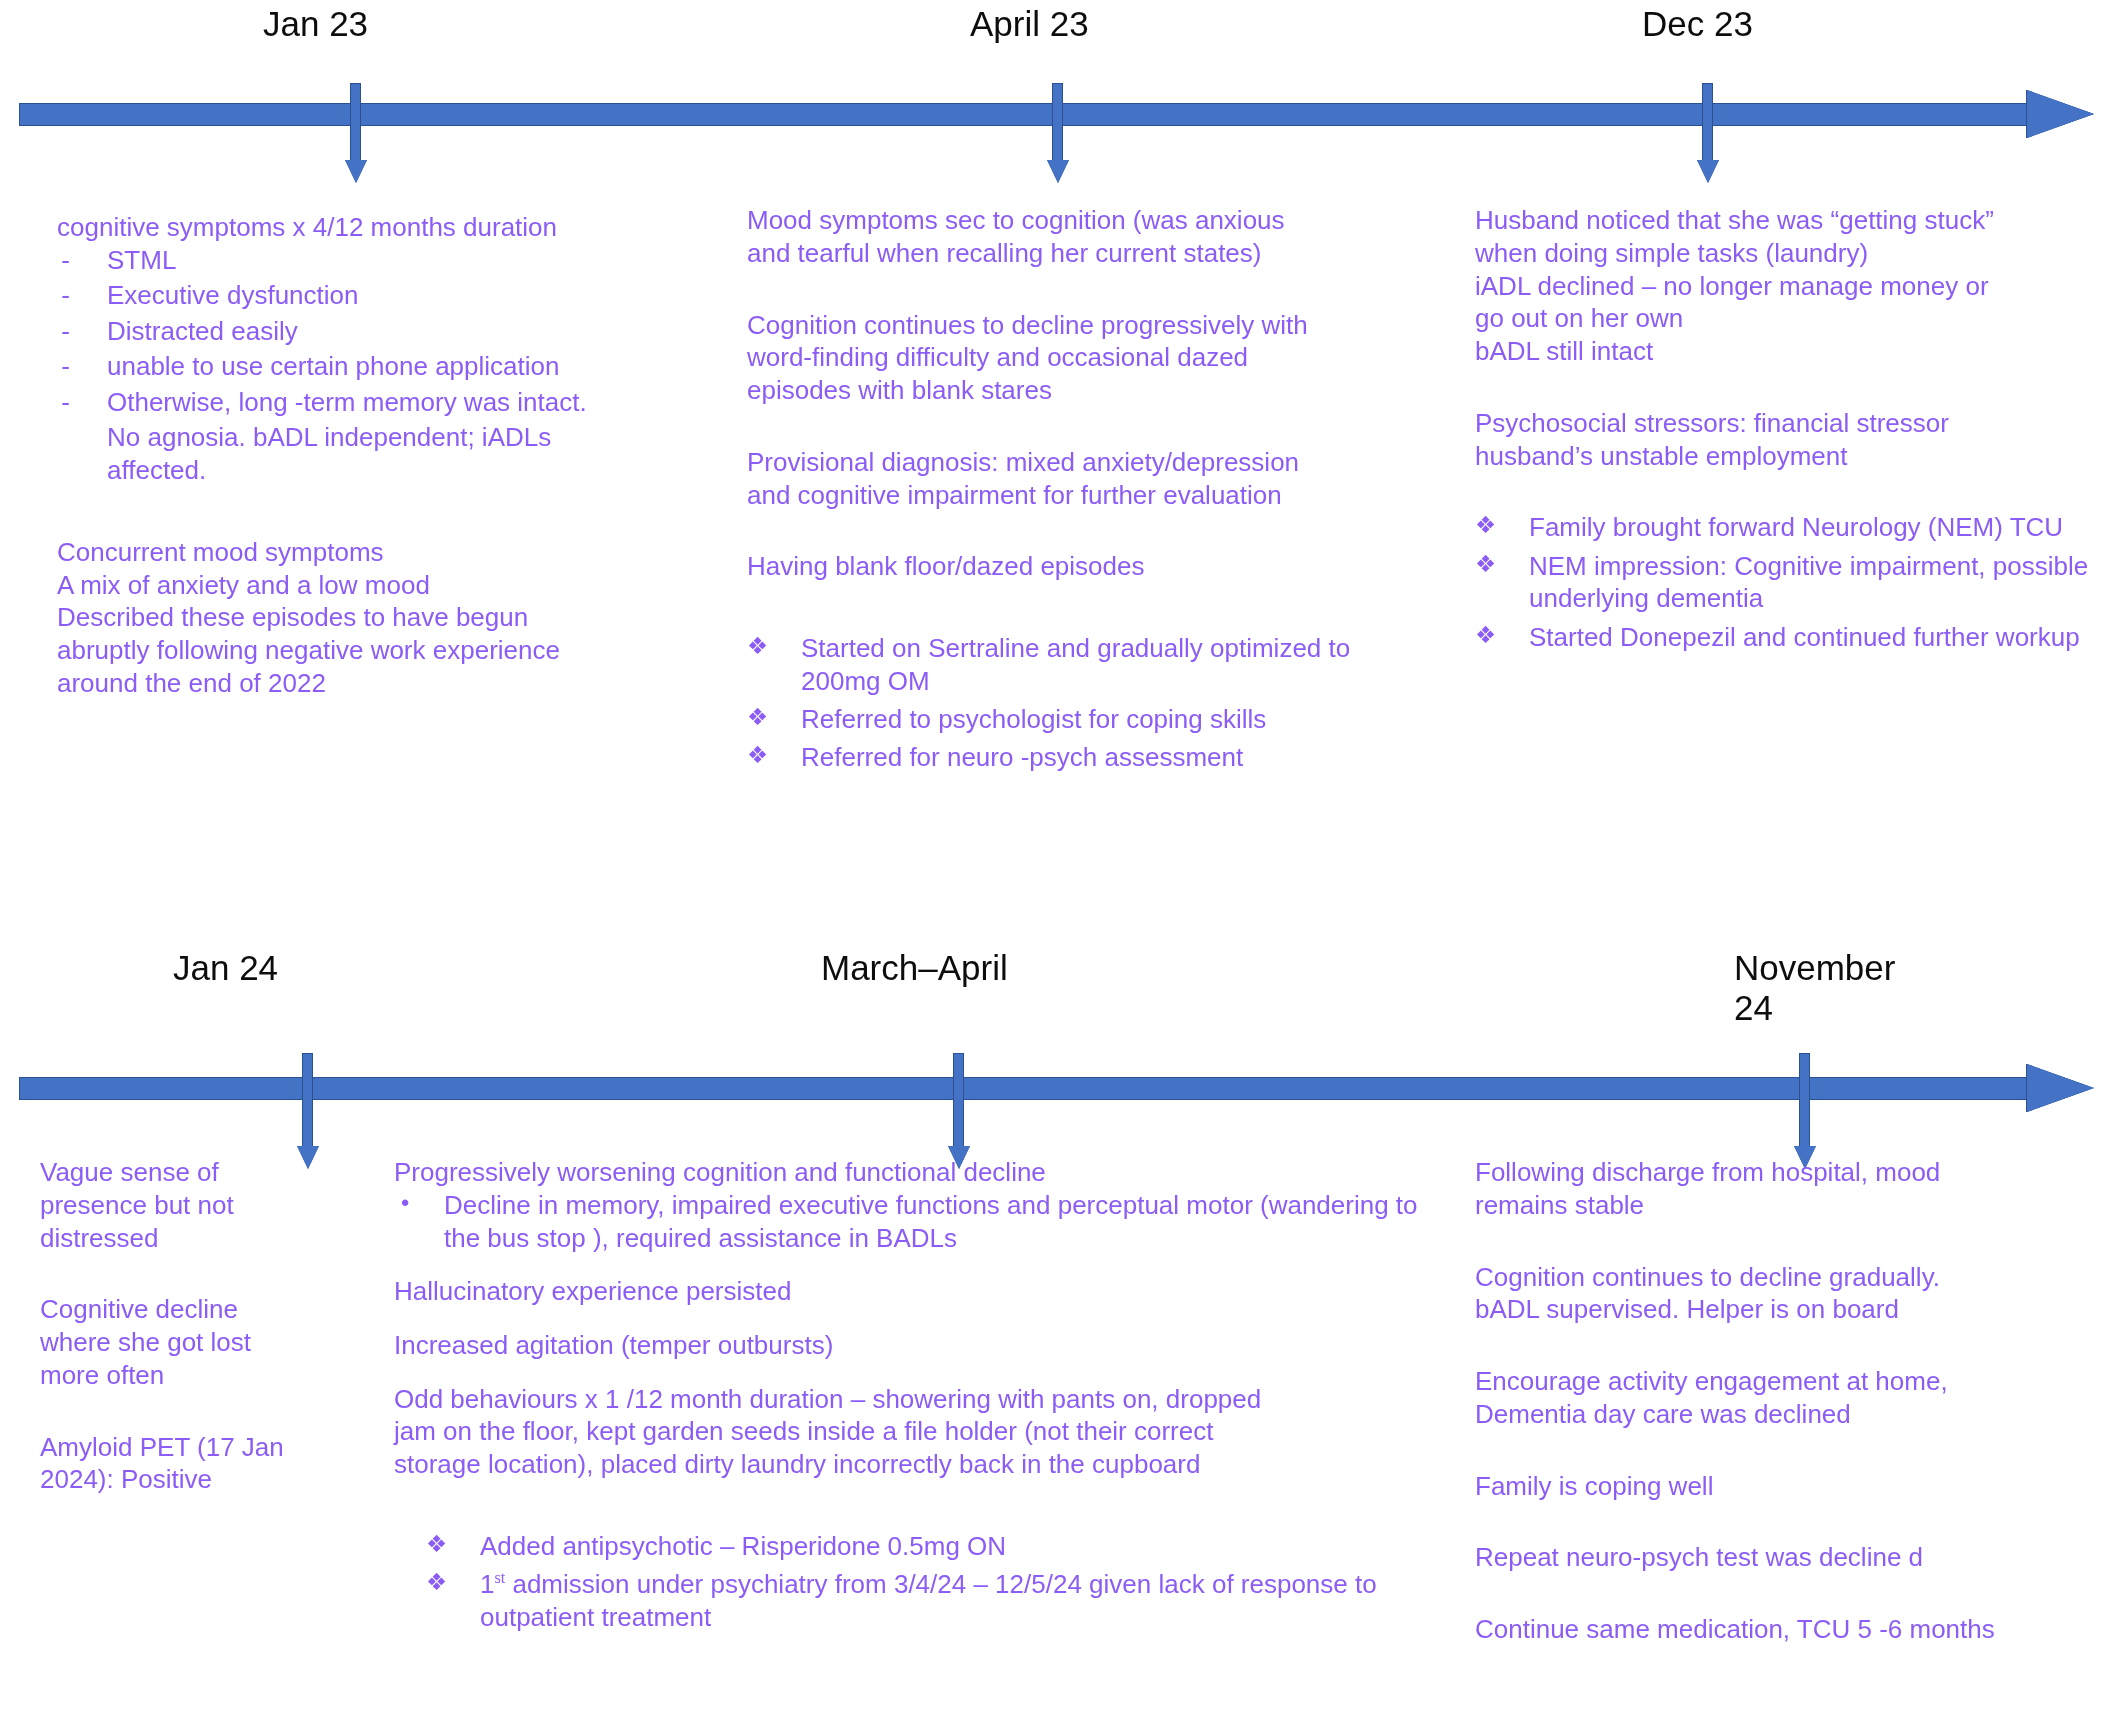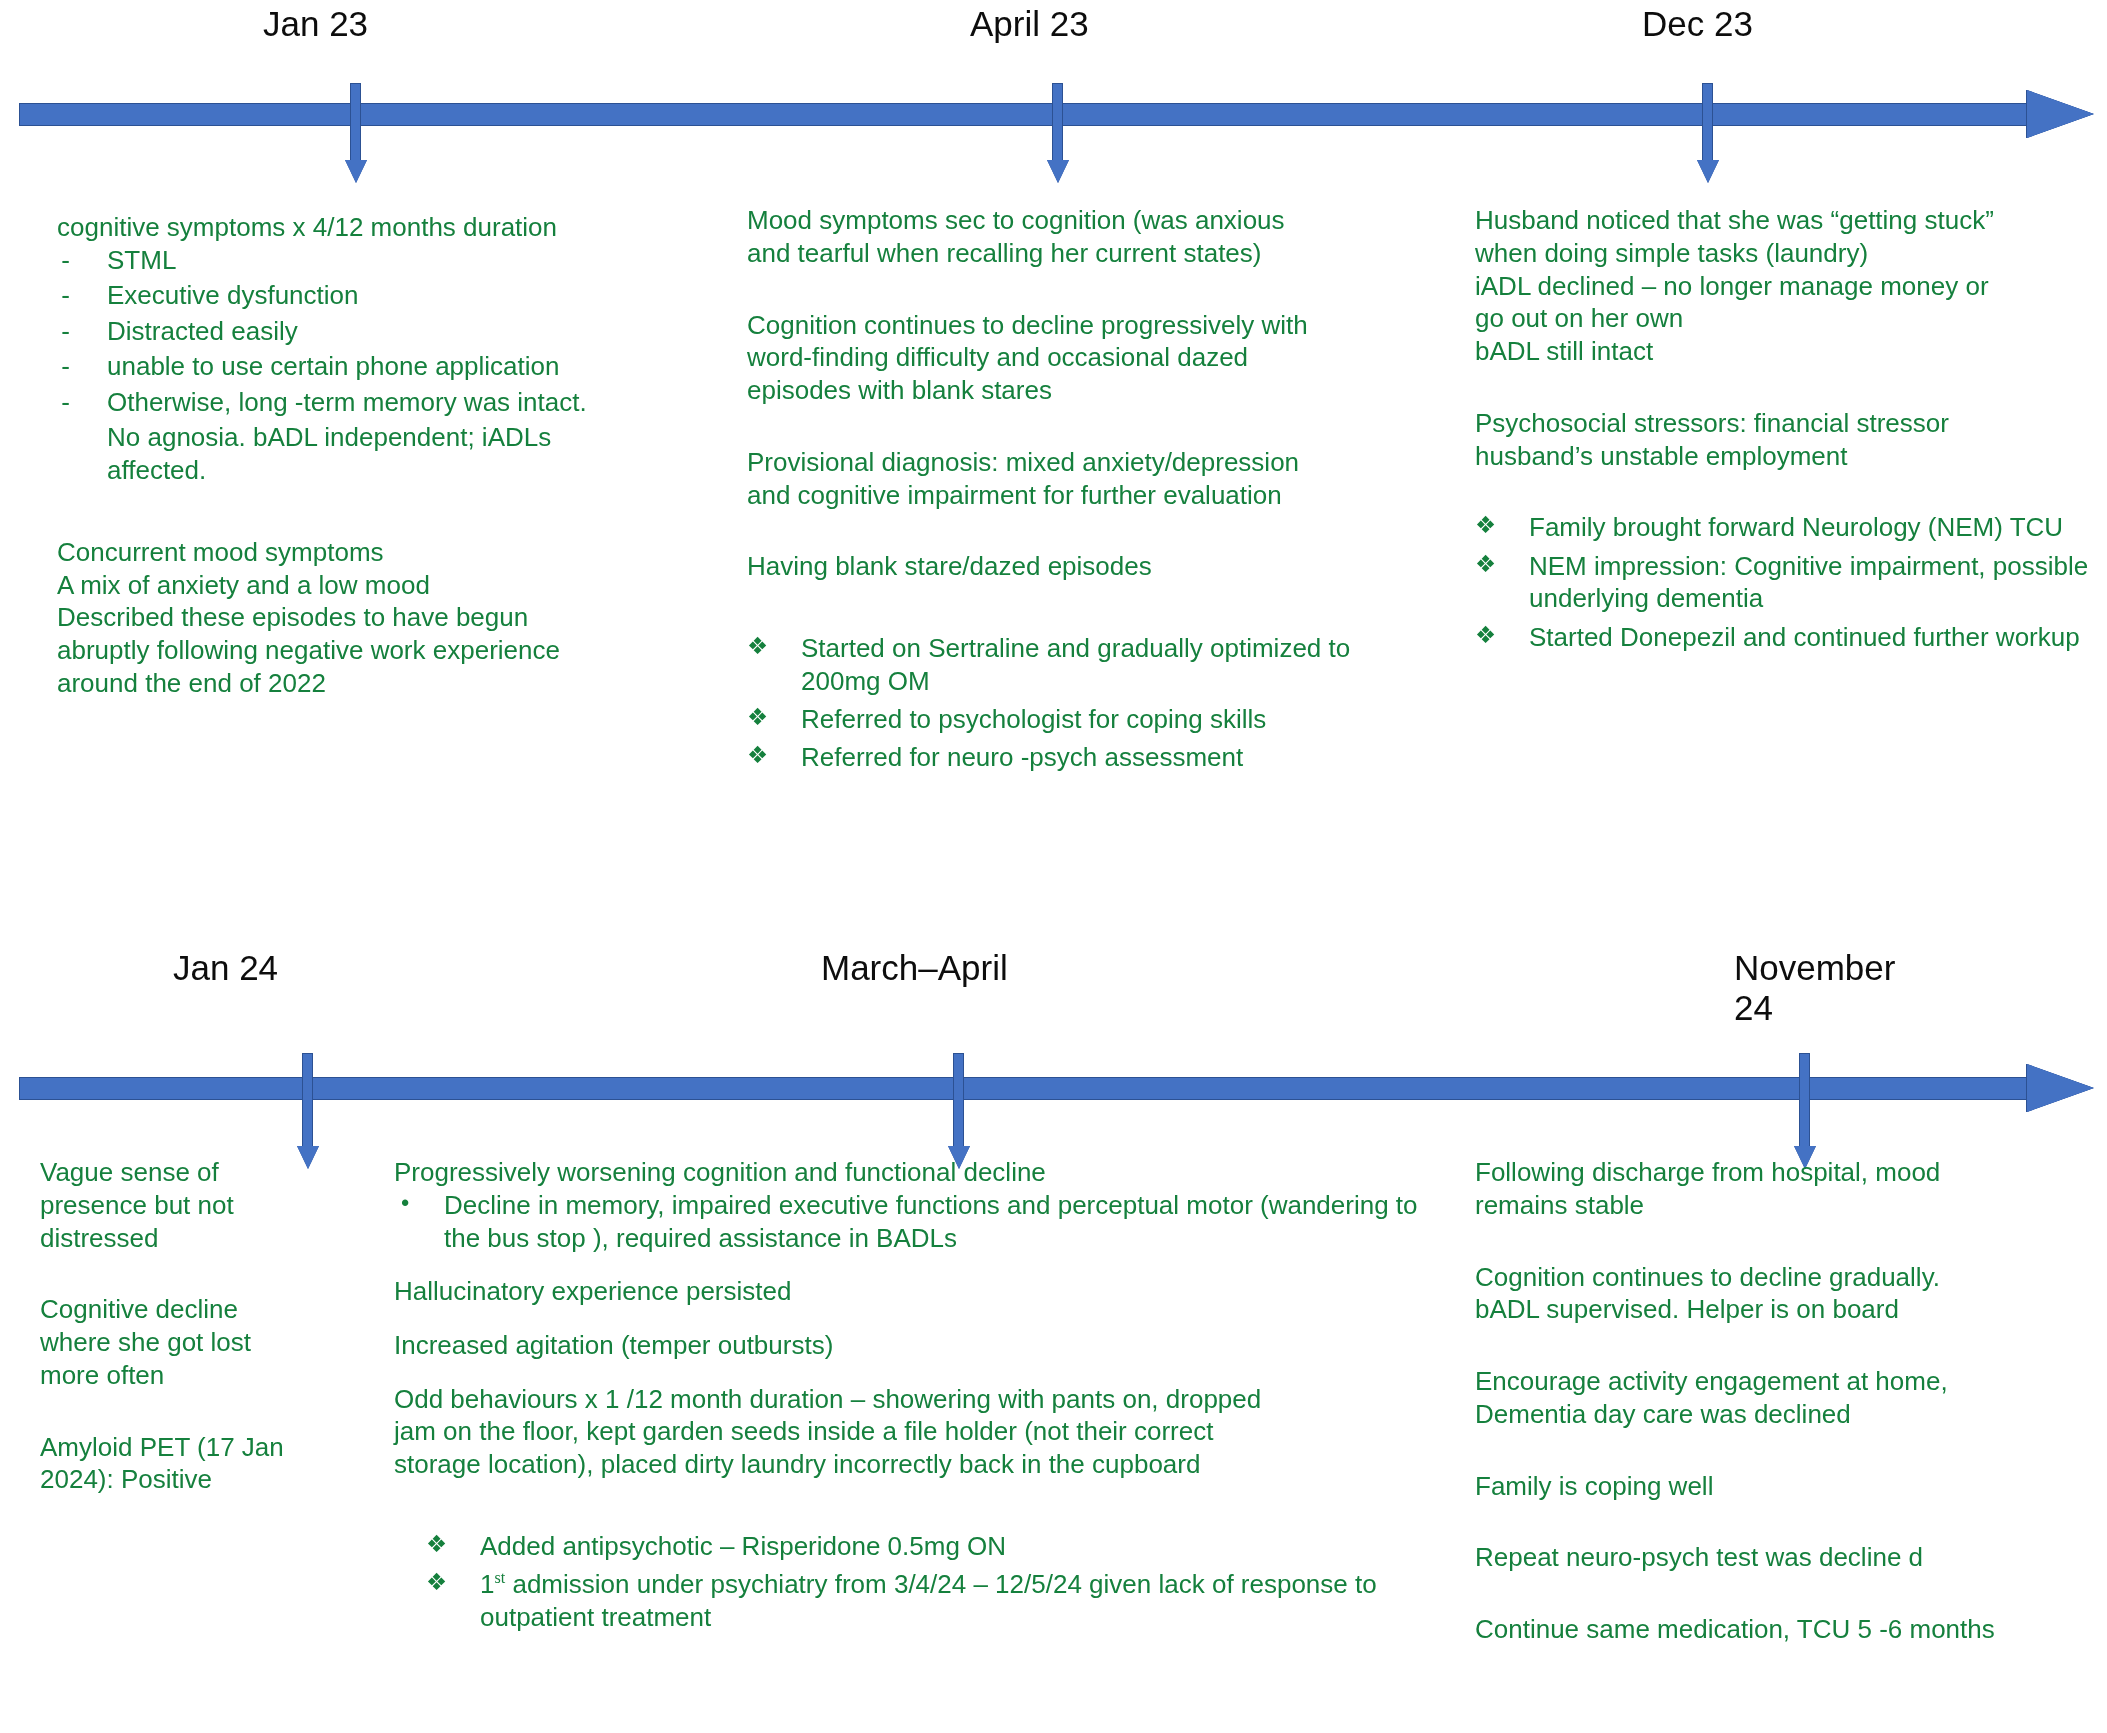--- a/index.html
+++ b/index.html
@@ -89,21 +89,21 @@
     color: #0d0d0d;
     white-space: pre-line;
     font-family: "Liberation Sans", sans-serif;
   }
 
   
   .col {
     position: absolute;
     font-size: 26px;
     line-height: 1.26;
-    color: #15803d;
+    color: #8b5cf6;
   }
   .para {
     margin: 0 0 21px 0;
     white-space: pre-line;
   }
   .para.tight { margin-bottom: 0; }
   .spacer-sm { height: 18px; }
   .spacer-md { height: 28px; }
 
   ul.dash-list, ul.bullet-list, ul.diamond-list {
@@ -187,21 +187,21 @@
     <p class="para">Mood symptoms sec to cognition (was anxious
 and tearful when recalling her current states)</p>
     <div class="spacer-sm"></div>
     <p class="para">Cognition continues to decline progressively with
 word-finding difficulty and occasional dazed
 episodes with blank stares</p>
     <div class="spacer-sm"></div>
     <p class="para">Provisional diagnosis: mixed   anxiety/depression
 and cognitive impairment for further evaluation</p>
     <div class="spacer-sm"></div>
-    <p class="para">Having blank  stare/dazed  episodes</p>
+    <p class="para">Having blank  floor/dazed  episodes</p>
     <div class="spacer-md"></div>
     <ul class="diamond-list">
       <li><span class="mk">❖</span><span>Started on Sertraline and gradually optimized to 200mg OM</span></li>
       <li><span class="mk">❖</span><span>Referred to psychologist for coping skills</span></li>
       <li><span class="mk">❖</span><span>Referred for neuro -psych assessment</span></li>
     </ul>
   </div>
 
   <div class="col" style="left:1475px; top:204px; width:624px;">
     <p class="para">Husband noticed that she was “getting stuck”

